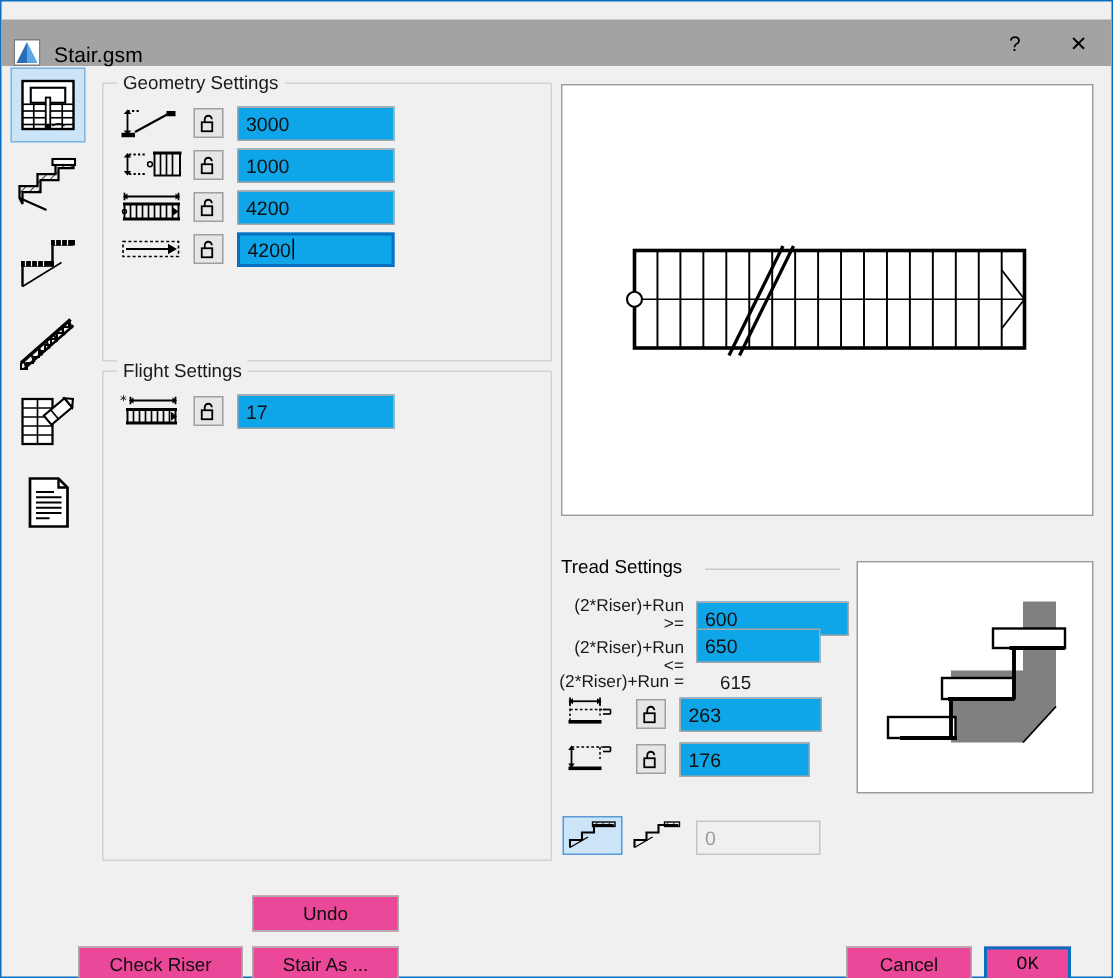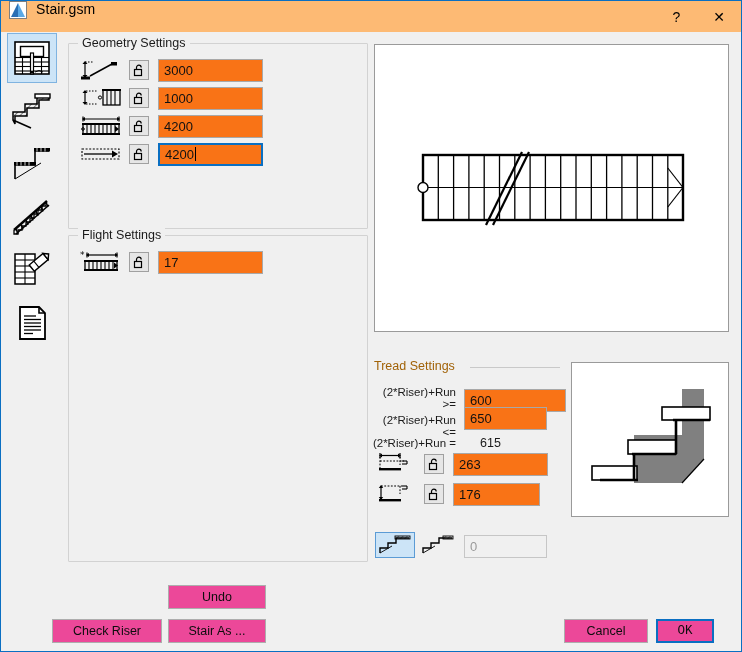--- a/index.html
+++ b/index.html
@@ -15,23 +15,24 @@
   .window{
     position:absolute;inset:0;
     border:1px solid #0a6fc2;
     box-sizing:border-box;
     background:#f0f0f0;
     display:flex;flex-direction:column;
   }
   
   .titlebar{
     height:31px;flex:0 0 31px;
-    background:#fdba74;
-    display:flex;align-items:flex-start;
+    background:#a3a3a3;
+    display:flex;align-items:flex-end;
     position:relative;
+    margin-top:12px;
   }
   .title-icon{
     width:18px;height:18px;margin-left:8px;margin-right:9px;
     flex:0 0 18px;position:relative;
   }
   .title-text{
     font-size:14px;color:#000;letter-spacing:.1px;
   }
   .title-buttons{position:absolute;right:0;top:0;height:31px;display:flex;}
   .tbtn{
@@ -70,39 +71,39 @@
   
   .row{display:flex;align-items:center;position:absolute;}
   .icn{width:44px;height:24px;display:flex;align-items:center;justify-content:center;flex:0 0 44px;}
   .lockbtn{
     width:20px;height:20px;flex:0 0 20px;margin-left:6px;
     background:#e6e6e6;border:1px solid #a0a0a0;
     display:flex;align-items:center;justify-content:center;box-sizing:border-box;
   }
   .txt{
     height:23px;box-sizing:border-box;
-    border:1px solid #a8a8a8;background:#f97316;
+    border:1px solid #a8a8a8;background:#0ea5e9;
     font-family:"Liberation Sans", sans-serif;font-size:13px;color:#111;
     padding:0 5px;line-height:21px;margin-left:9px;
   }
   .txt.focus{border:2px solid #0a6fc2;line-height:19px;}
   .txt.disabled{background:#f0f0f0;color:#9a9a9a;border:1px solid #c6c6c6;}
   .caret{display:inline-block;width:1px;height:14px;background:#000;vertical-align:-2px;margin-left:1px;}
   
   .preview{
     position:absolute;background:#fff;
     border:1px solid #9a9a9a;box-sizing:border-box;
   }
   
   .ts-label{
     position:absolute;font-size:11.5px;color:#1a1a1a;text-align:right;
     width:88px;
   }
   .ts-ro{position:absolute;font-size:12.5px;color:#1a1a1a;}
-  .ts-head{position:absolute;font-size:12.5px;color:#a16207;}
+  .ts-head{position:absolute;font-size:12.5px;color:#000000;}
   .ts-line{position:absolute;height:1px;background:#c9c9c9;}
   
   .tog{
     position:absolute;width:40px;height:26px;box-sizing:border-box;
     border:1px solid transparent;background:transparent;
     display:flex;align-items:center;justify-content:center;
   }
   .tog.sel{background:#cce4f7;border:1px solid #5b9bd5;}
   
   .btn{

